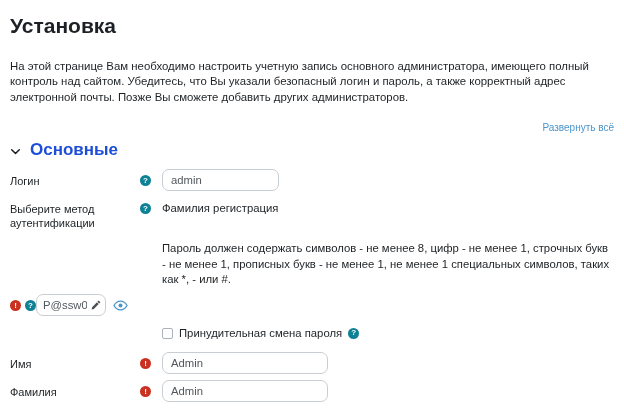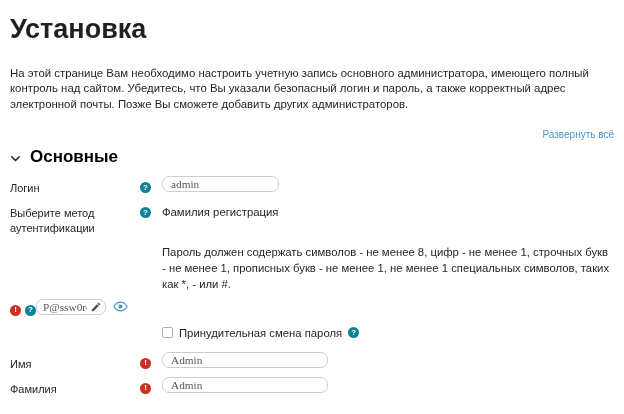--- a/index.html
+++ b/index.html
@@ -5,54 +5,54 @@
   * { box-sizing: border-box; }
   html, body { margin: 0; padding: 0; }
   body {
     width: 624px; height: 414px; overflow: hidden;
     background: #ffffff; color: #1d2125;
     font-family: "Liberation Sans", sans-serif;
   }
   .container { padding: 8px 10px 0 10px; }
 
   h1.page-title {
-    font-size: 27px; font-weight: 700; margin: 6px 0 0 0; color: #1d2125;
+    font-size: 21px; font-weight: 700; margin: 6px 0 0 0; color: #1d2125;
   }
   .intro {
     margin-top: 21px; font-size: 11.4px; line-height: 1.35; color: #1d2125;
     max-width: 604px;
   }
   .expand-row { text-align: right; font-size: 10px; margin-top: 17px; }
   .expand-row a { color: #4b94ca; text-decoration: none; cursor: pointer; }
 
   .section-head { display: flex; align-items: center; gap: 9px; margin: 7px 0 9px 0; }
   .section-head .chev { display: inline-flex; cursor: pointer; padding-top: 2px; }
-  .section-title { font-size: 17px; font-weight: 700; color: #000000; cursor: pointer; }
+  .section-title { font-size: 17px; font-weight: 700; color: #1d4ed8; cursor: pointer; }
 
   .frow { display: flex; align-items: flex-start; }
   .flabel {
     flex: 0 0 130px; width: 130px; font-size: 11px; line-height: 1.3;
     color: #1d2125; padding-top: 5px;
   }
   .ficons { flex: 0 0 auto; min-width: 22px; display: flex; gap: 4px; padding-top: 6px; }
   .fctrl { flex: 1 1 auto; min-width: 0; }
 
   .cicon {
     width: 11px; height: 11px; border-radius: 50%;
     color: #fff; font-size: 8px; font-weight: 700;
     display: inline-flex; align-items: center; justify-content: center;
     line-height: 1; font-family: "Liberation Sans", sans-serif;
   }
   .cicon.help { background: #0d8195; cursor: pointer; }
   .cicon.req  { background: #ca3120; }
 
   .tinput {
-    height: 16px; border: 1px solid #c8ced3; border-radius: 7px;
+    height: 22px; border: 1px solid #c8ced3; border-radius: 7px;
     padding: 0 8px; font-size: 11.3px; color: #52585e; background: #fff;
-    font-family: Liberation Serif, serif; outline: none; display: block;
+    font-family: Liberation Sans, sans-serif; outline: none; display: block;
   }
   .w-login { width: 117px; }
   .w-name  { width: 166px; }
 
   .fstatic { font-size: 11.3px; padding-top: 5px; color: #1d2125; }
   .hint { font-size: 11.3px; line-height: 1.4; color: #1d2125; padding-top: 2px; max-width: 455px; }
 
   .pwd-line { display: flex; align-items: center; gap: 7px; }
   .pwd-wrap { position: relative; width: 70px; }
   .pwd-wrap .tinput { width: 100%; padding-right: 18px; padding-left: 6px; }

